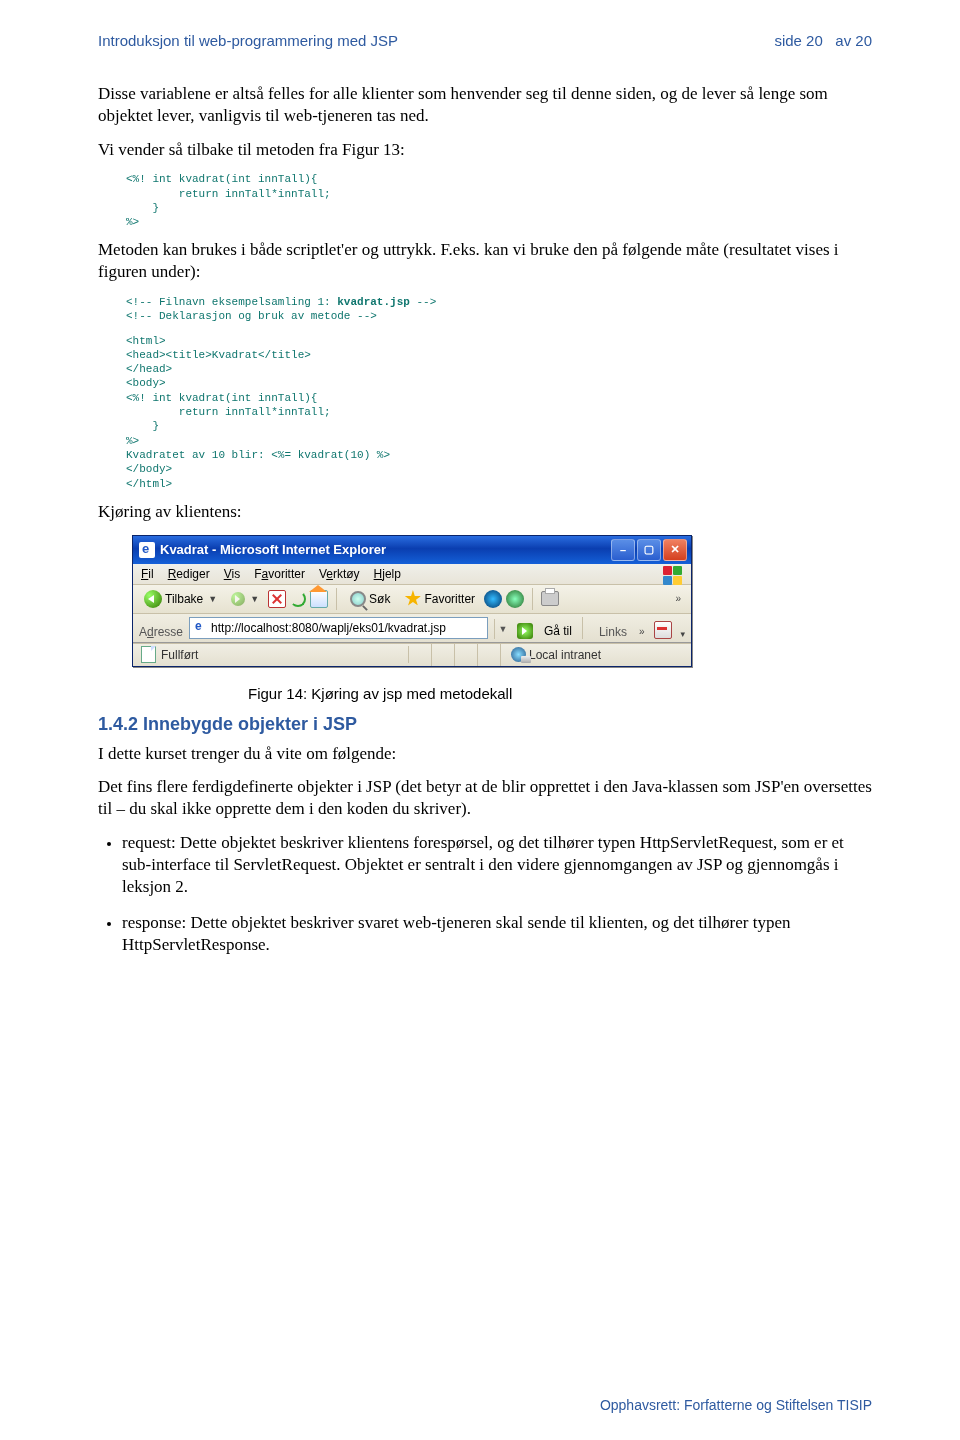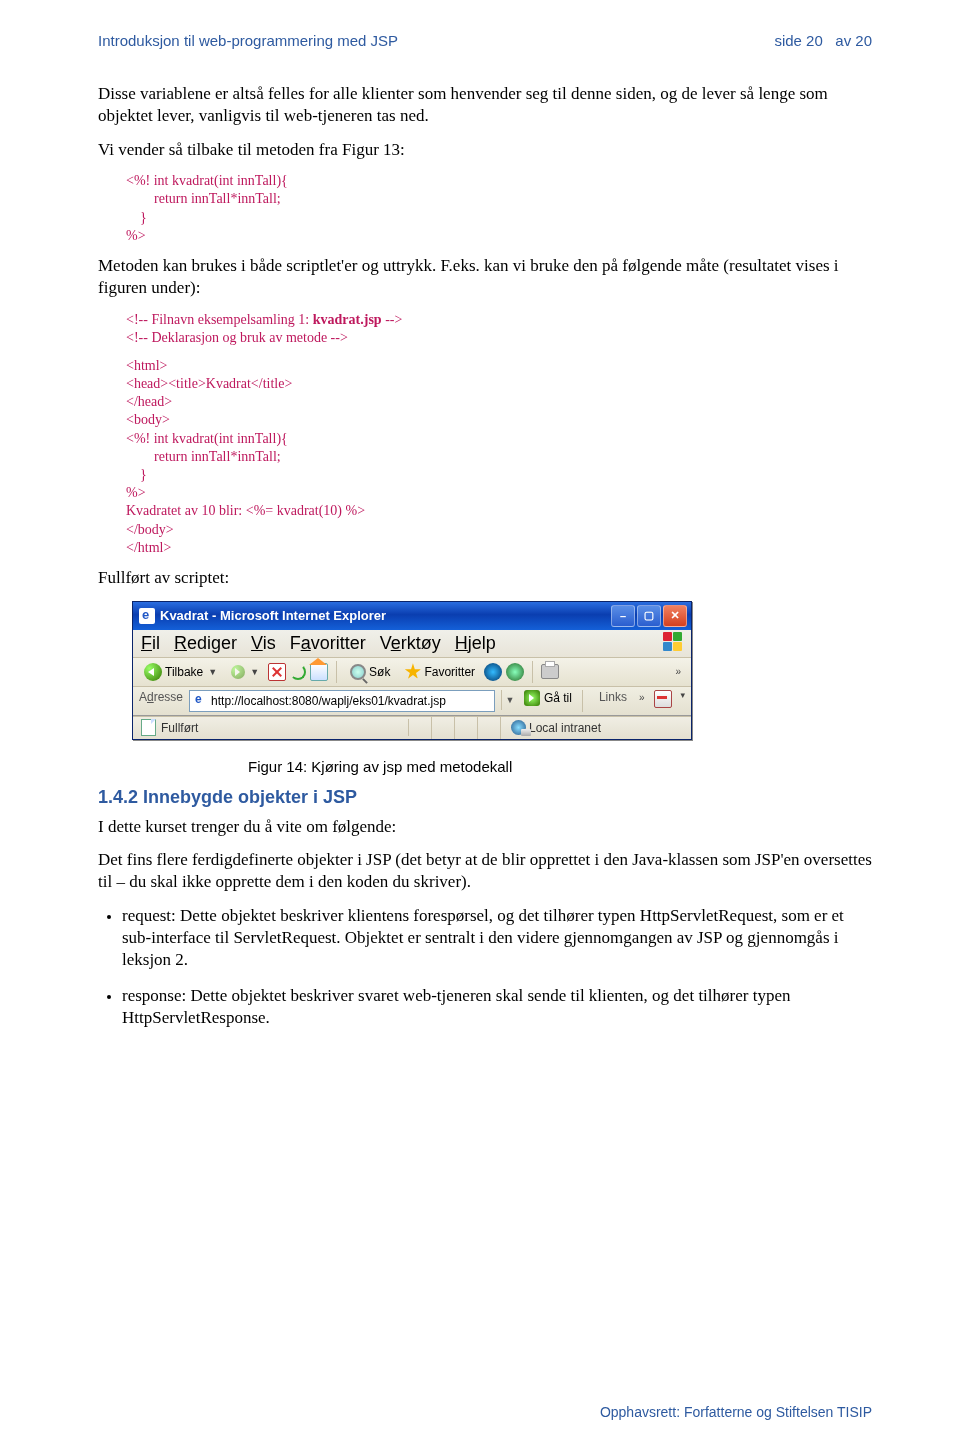--- a/index.html
+++ b/index.html
@@ -23,23 +23,23 @@
     color: #2e5aa0;
     font-size: 15px;
     margin-bottom: 34px;
   }
   .body-text {
     font-size: 17px;
     line-height: 1.28;
     margin: 0 0 12px 0;
   }
   pre.code {
-    font-family: Liberation Serif, serif;
-    font-size: 14px;
-    color: #be185d;
+    font-family: Liberation Mono, monospace;
+    font-size: 11px;
+    color: #0f766e;
     margin: 6px 0 10px 28px;
     white-space: pre;
     line-height: 1.3;
   }
   .browser-container {
     margin: 6px 0 18px 34px;
   }
   
   .ie-window {
     width: 558px;
@@ -80,21 +80,21 @@
     background: linear-gradient(#5a8ee6, #2a5ecf);
     display: flex; align-items: center; justify-content: center;
     color: #fff; font-size: 11px; font-weight: bold;
   }
   .tbtn.close { background: linear-gradient(#f08060, #d44020); }
   .ie-menubar {
     background: linear-gradient(#f0f0ea, #e8e4d8);
     display: flex;
     align-items: center;
     padding: 3px 8px;
-    font-size: 18px;
+    font-size: 12px;
     color: #000;
     border-bottom: 1px solid #c8c0a8;
     position: relative;
   }
   .ie-menubar .m { margin-right: 14px; }
   .ie-menubar .m u { text-decoration: underline; }
   .ie-logo {
     position: absolute; right: 6px; top: 2px;
     width: 22px; height: 18px;
   }
@@ -156,40 +156,40 @@
   .ico.star{width:17px;height:17px;background:#f7b400;clip-path:polygon(50% 0%,61% 35%,98% 35%,68% 57%,79% 91%,50% 70%,21% 91%,32% 57%,2% 35%,39% 35%);}
   .ico.media{width:18px;height:18px;border-radius:50%;background:radial-gradient(#3bf,#036);}
   .ico.history{width:18px;height:18px;border-radius:50%;background:radial-gradient(#8fb,#262);}
   .ico.print{width:16px;height:13px;background:#ccc;border:1px solid #888;position:relative;border-radius:2px;}
   .ico.print::before{content:"";position:absolute;left:3px;top:-4px;width:8px;height:4px;background:#fff;border:1px solid #aaa;}
   .ie-sep { width:1px; height:22px; background:#c8c0a8; margin:0 4px; }
   .tb-chevron { color:#444; font-size:10px; margin-left:auto; padding:2px 4px; }
   .tb-dd { font-size:9px; color:#444; margin-left:2px; }
   .ie-addrbar {
     background: linear-gradient(#f0eee2, #e4e0d0);
-    display:flex; align-items:flex-start;
+    display:flex; align-items:flex-end;
     padding:3px 6px; gap:6px;
     font-size:12px;
     border-bottom:1px solid #999;
   }
   .ie-addr-label { color:#555; }
   .ie-addr-input {
     flex:1; background:#fff; border:1px solid #7b9ebd;
     height:20px; display:flex; align-items:center; padding:0 3px;
     font-size:12px; gap:4px;
   }
   .ie-addr-input .addr-ico{
     width:14px;height:14px;background:#fff;position:relative;
   }
   .ie-addr-input .addr-ico::before{
     content:"e"; color:#2158c6; font-weight:bold; font-size:12px; position:absolute; left:2px; top:-2px;
   }
   .ie-addr-dd { width:16px;height:20px;display:flex;align-items:center;justify-content:center;border-left:1px solid #c8c0a8;color:#555;font-size:9px; }
   .ie-go {
-    display:flex;align-items:center;gap:4px;color:#000;
+    display:flex;align-items:center;gap:11px;color:#000;
   }
   .ie-go .goico{width:16px;height:16px;border-radius:3px;background:radial-gradient(#9f6,#370);position:relative;}
   .ie-go .goico::after{content:"";position:absolute;left:5px;top:4px;border-left:5px solid #fff;border-top:4px solid transparent;border-bottom:4px solid transparent;}
   .ie-links { color:#555; margin-left:6px; }
   .ie-pdf { width:16px;height:16px;background:linear-gradient(#fff,#ddd);border:1px solid #a44;border-radius:2px;position:relative;}
   .ie-pdf::after{content:"";position:absolute;left:2px;top:5px;width:10px;height:3px;background:#d33;}
   .ie-content {
     background:#fff;
     padding:10px 10px 22px 10px;
     font-family:"Times New Roman", serif;
@@ -222,21 +222,21 @@
     color: #2e5aa0;
     font-size: 18px;
     margin: 4px 0 8px 0;
   }
   ul.bullets { margin: 6px 0 0 0; padding-left: 24px; }
   ul.bullets li { font-size:17px; line-height:1.3; margin-bottom:14px; }
   ul.bullets li::marker { font-size: 14px; }
   .footer {
     position: absolute;
     right: 72px;
-    bottom: 32px;
+    bottom: 39px;
     font-family: Arial, Helvetica, sans-serif;
     font-size: 14px;
     color: #2e5aa0;
   }
 </style>
 </head>
 <body>
 
 <div class="page">
 
@@ -265,21 +265,21 @@
 &lt;/head&gt;
 &lt;body&gt;
 &lt;%! int kvadrat(int innTall){
         return innTall*innTall;
     }
 %&gt;
 Kvadratet av 10 blir: &lt;%= kvadrat(10) %&gt;
 &lt;/body&gt;
 &lt;/html&gt;</pre>
 
-  <p class="body-text">Fullført av scriptet:</p>
+  <p class="body-text">Kjøring av klientens:</p>
 
   <div class="browser-container">
     <div class="ie-window">
 
       <div class="ie-titlebar">
         <span class="ie-title-icon"></span>
         <span>Kvadrat - Microsoft Internet Explorer</span>
         <div class="ie-titlebuttons">
           <div class="tbtn">–</div>
           <div class="tbtn">▢</div>

